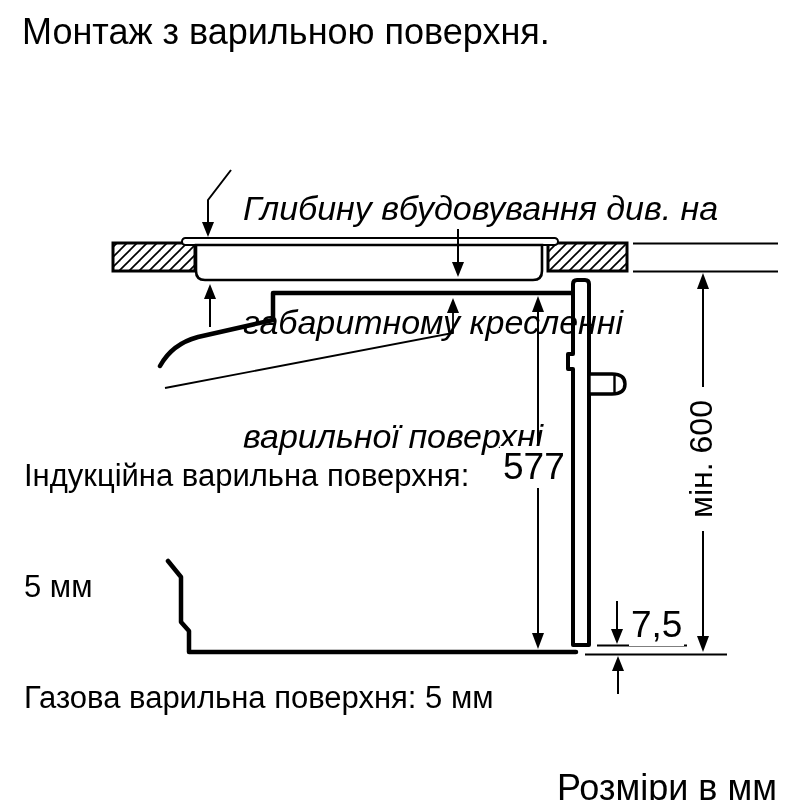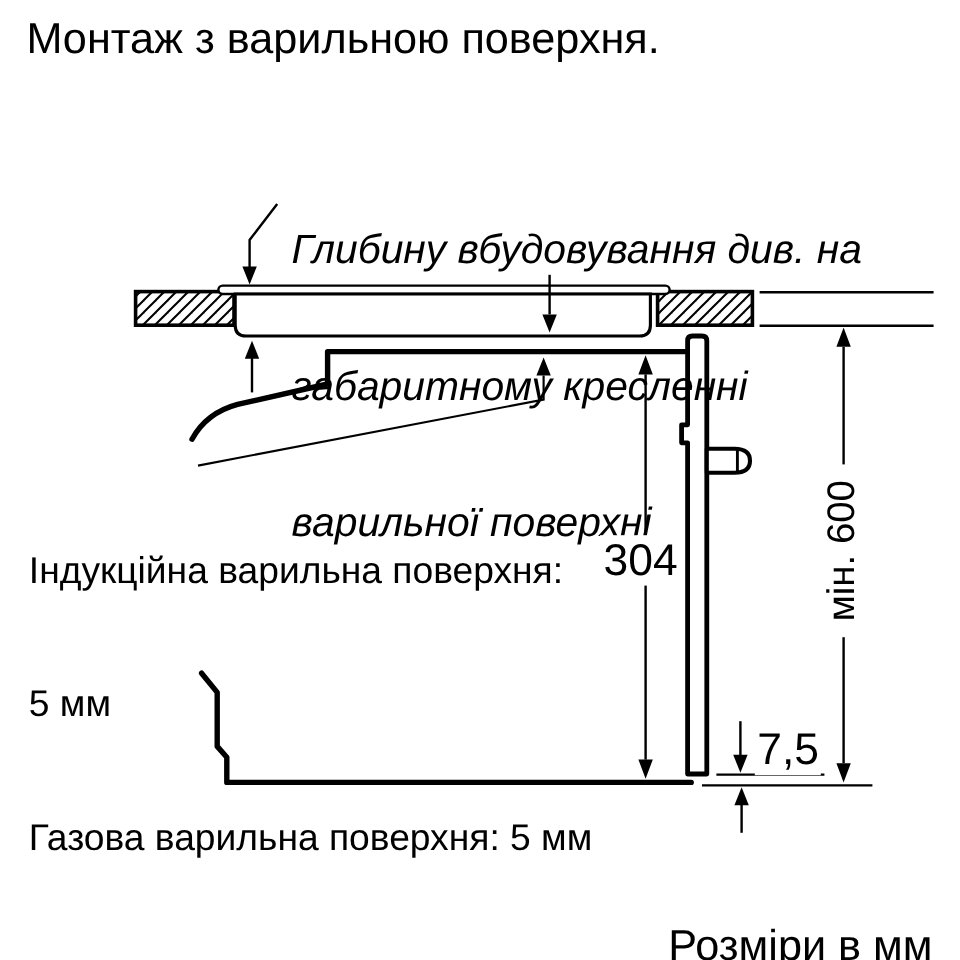--- a/index.html
+++ b/index.html
@@ -124,20 +124,20 @@
   </div>
 
   <div class="txt mindist">
     <div>Індукційна варильна поверхня:</div>
     <div>5 мм</div>
     <div>Газова варильна поверхня: 5 мм</div>
     
     
   </div>
 
-  <div class="txt dim-577">304</div>
+  <div class="txt dim-577">577</div>
 
   <div class="txt dim-75">7,5</div>
 
   <div class="txt dim-600">мін. 600</div>
 
   <div class="txt footer">Розміри в мм</div>
 </div>
 
 </body></html>

